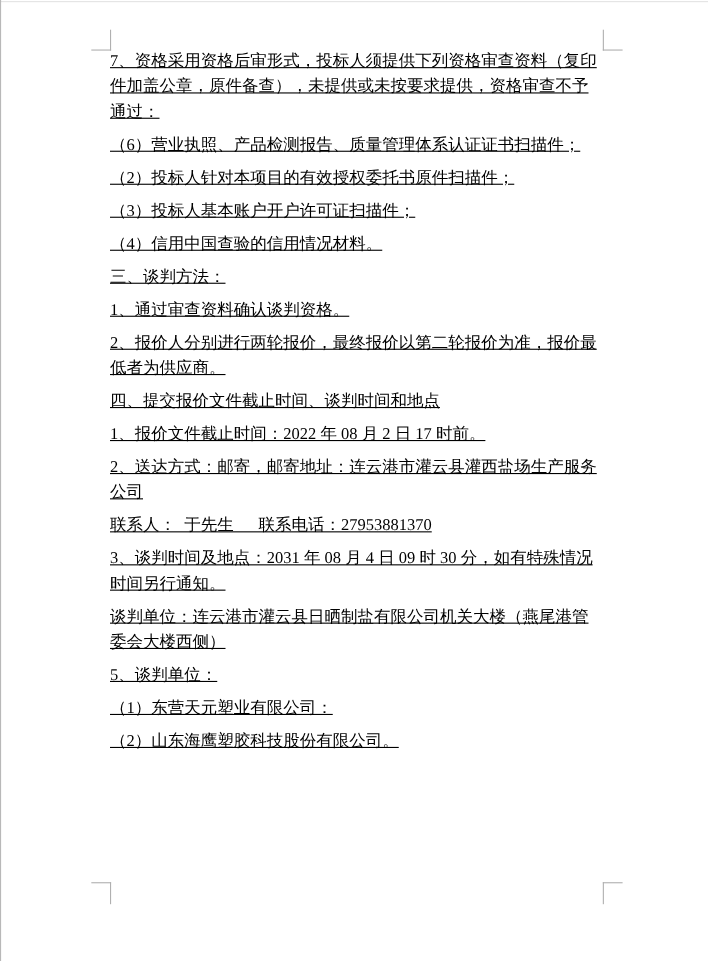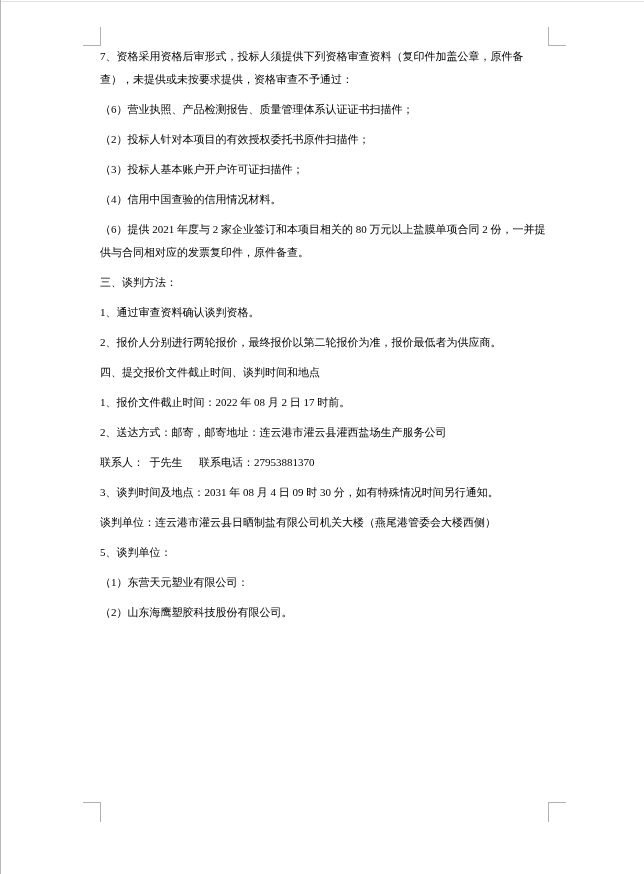--- a/index.html
+++ b/index.html
@@ -37,44 +37,44 @@
   .crop-bl { left: 83px;  top: 802px; border-right: 1px solid #b0b0b0; border-top: 1px solid #b0b0b0; height: 19px; }
   .crop-br { left: 548px; top: 802px; border-left: 1px solid #b0b0b0;  border-top: 1px solid #b0b0b0; height: 19px; }
   .content {
     position: absolute;
     left: 100px;
     top: 45px;
     width: 448px;
   }
   .content p {
     margin: 0 0 7px 0;
-    font-size: 11px;
+    font-size: 15px;
     line-height: 23px;
     white-space: pre-wrap;
     text-align: left;
+    text-decoration: underline;
   }
 </style>
 </head>
 <body>
 
 <div class="page-edge-top"></div>
 <div class="page-edge-left"></div>
 
 <div class="crop-mark crop-tl"></div>
 <div class="crop-mark crop-tr"></div>
 <div class="crop-mark crop-bl"></div>
 <div class="crop-mark crop-br"></div>
 
 <div class="content">
   <p>7、资格采用资格后审形式，投标人须提供下列资格审查资料（复印件加盖公章，原件备查），未提供或未按要求提供，资格审查不予通过：</p>
   <p>（6）营业执照、产品检测报告、质量管理体系认证证书扫描件；</p>
   <p>（2）投标人针对本项目的有效授权委托书原件扫描件；</p>
   <p>（3）投标人基本账户开户许可证扫描件；</p>
   <p>（4）信用中国查验的信用情况材料。</p>
-  <p>（6）提供 2021 年度与 2 家企业签订和本项目相关的 80 万元以上盐膜单项合同 2 份，一并提供与合同相对应的发票复印件，原件备查。</p>
   <p>三、谈判方法：</p>
   <p>1、通过审查资料确认谈判资格。</p>
   <p>2、报价人分别进行两轮报价，最终报价以第二轮报价为准，报价最低者为供应商。</p>
   <p>四、提交报价文件截止时间、谈判时间和地点</p>
   <p>1、报价文件截止时间：2022 年 08 月 2 日 17 时前。</p>
   <p>2、送达方式：邮寄，邮寄地址：连云港市灌云县灌西盐场生产服务公司</p>
   <p>联系人：  于先生      联系电话：27953881370</p>
   <p>3、谈判时间及地点：2031 年 08 月 4 日 09 时 30 分，如有特殊情况时间另行通知。</p>
   <p>谈判单位：连云港市灌云县日晒制盐有限公司机关大楼（燕尾港管委会大楼西侧）</p>
   <p>5、谈判单位：</p>

